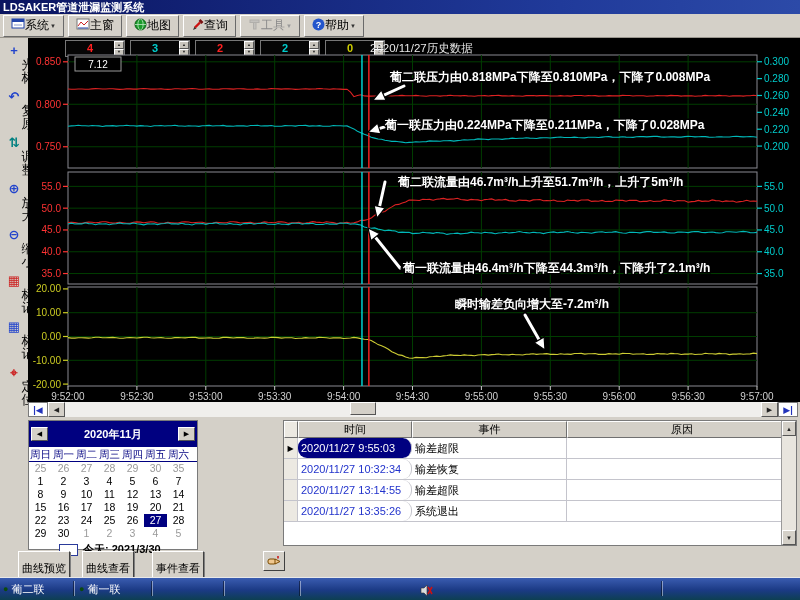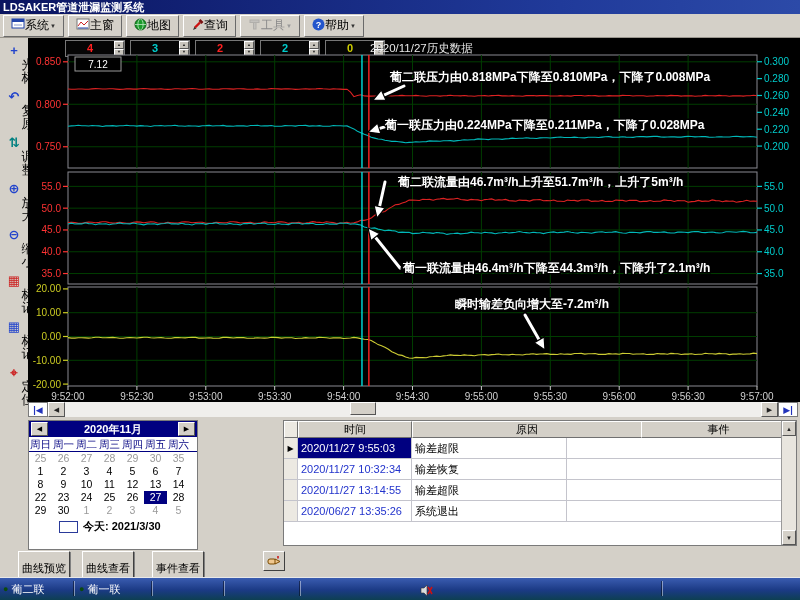--- a/index.html
+++ b/index.html
@@ -42,21 +42,21 @@
   .hs-arrow{width:15px;background:#d4d0c8;border:1px solid;border-color:#fff #555 #555 #fff;font-size:7px;
     display:flex;align-items:center;justify-content:center;color:#222;}
   .hs-track{flex:1;background:#f0efec;position:relative;}
   .hs-thumb{position:absolute;left:285px;top:0;width:26px;height:13px;background:#d4d0c8;
     border:1px solid;border-color:#fff #555 #555 #fff;box-sizing:border-box;}
   
   .lower{position:absolute;left:0;top:417px;width:800px;height:160px;background:#d4d0c8;}
   
   .cal{position:absolute;left:28px;top:3px;width:170px;height:130px;background:#fff;
     border:1px solid #7a7a7a;box-sizing:border-box;font-size:10.5px;}
-  .cal-header{height:16px;background:#000080;color:#fff;display:flex;align-items:center;
+  .cal-header{height:26px;background:#000080;color:#fff;display:flex;align-items:center;
     justify-content:space-between;padding:0 2px;font-size:11px;font-weight:bold;}
   .cal-nav{width:15px;height:12px;background:#d4d0c8;border:1px solid;border-color:#fff #555 #555 #fff;
     color:#000;font-size:7px;display:flex;align-items:center;justify-content:center;}
   .cal-week{display:flex;border-bottom:1px solid #000080;color:#000080;}
   .cal-week span{width:23px;text-align:center;line-height:14px;}
   .cal-row{display:flex;}
   .cal-cell{width:23px;height:13px;line-height:13px;text-align:center;color:#000;}
   .cal-cell.muted{color:#9a9a9a;}
   .cal-cell.selected{background:#000080;color:#fff;}
   .cal-footer{display:flex;align-items:center;gap:5px;padding:2px 0 0 30px;font-size:11px;font-weight:bold;color:#000;}
@@ -65,21 +65,21 @@
   .etable{position:absolute;left:283px;top:3px;width:514px;height:126px;background:#fff;
     border:1px solid #7a7a7a;box-sizing:border-box;overflow:hidden;}
   .et-header{display:flex;height:17px;}
   .et-hcell{background:#d4d0c8;border:1px solid;border-color:#fff #707070 #707070 #fff;box-sizing:border-box;
     font-size:11px;display:flex;align-items:center;justify-content:center;}
   .et-row{display:flex;height:20px;border-bottom:1px solid #c4c4cc;}
   .et-cell{border-right:1px solid #c4c4cc;box-sizing:border-box;font-size:11px;display:flex;
     align-items:center;padding:0 3px;white-space:nowrap;overflow:hidden;}
   .c0{width:14px;justify-content:center;background:#ece9e2;padding:0;}
   .c1{width:114px;}.c2{width:155px;}.c3{flex:1;border-right:none;}
-  .t-time{color:#2233cc;}
+  .t-time{color:#2233cc;border-radius:9px;}
   .sel .c1{background:#000080;color:#fff;}
   .et-scroll{position:absolute;right:0;top:0;width:15px;height:100%;background:#e8e5de;border-left:1px solid #9a9a9a;box-sizing:border-box;}
   .et-sbtn{width:100%;height:15px;background:#d4d0c8;border:1px solid;border-color:#fff #555 #555 #fff;
     box-sizing:border-box;font-size:6px;display:flex;align-items:center;justify-content:center;color:#222;}
   .et-sbtn.down{position:absolute;bottom:0;}
   
   .act-btn{position:absolute;top:134px;height:18px;background:#d4d0c8;border:1px solid;
     border-color:#fff #404040 #404040 #fff;box-shadow:1px 1px 0 #808080;font-size:11px;
     display:flex;align-items:center;padding:7px 3px;color:#000;}
   .icon-btn{position:absolute;top:134px;left:263px;width:20px;height:18px;background:#d4d0c8;
@@ -421,20 +421,29 @@
         <div class="cal-row">
           <div class="cal-cell">8</div>
           <div class="cal-cell">9</div>
           <div class="cal-cell">10</div>
           <div class="cal-cell">11</div>
           <div class="cal-cell">12</div>
           <div class="cal-cell">13</div>
           <div class="cal-cell">14</div>
         </div>
         <div class="cal-row">
+          <div class="cal-cell">15</div>
+          <div class="cal-cell">16</div>
+          <div class="cal-cell">17</div>
+          <div class="cal-cell">18</div>
+          <div class="cal-cell">19</div>
+          <div class="cal-cell">20</div>
+          <div class="cal-cell">21</div>
+        </div>
+        <div class="cal-row">
           <div class="cal-cell">22</div>
           <div class="cal-cell">23</div>
           <div class="cal-cell">24</div>
           <div class="cal-cell">25</div>
           <div class="cal-cell">26</div>
           <div class="cal-cell selected">27</div>
           <div class="cal-cell">28</div>
         </div>
         <div class="cal-row">
           <div class="cal-cell">29</div>
@@ -447,22 +456,22 @@
         </div>
         <div class="cal-footer">
           <span class="cal-box"></span>
           <span>今天: 2021/3/30</span>
         </div>
       </div>
     <div class="etable" id="etable">
         <div class="et-header">
           <div class="et-hcell c0"></div>
           <div class="et-hcell c1">时间</div>
+          <div class="et-hcell c2">事件</div>
           <div class="et-hcell c3">原因</div>
-          <div class="et-hcell c2">事件</div>
         </div>
         <div class="et-row sel">
           <div class="et-cell c0" style="font-size: 8px;">▶</div>
           <div class="et-cell c1 t-time">2020/11/27 9:55:03</div>
           <div class="et-cell c2">输差超限</div>
           <div class="et-cell c3"></div>
         </div>
         <div class="et-row">
           <div class="et-cell c0" style="font-size: 8px;"></div>
           <div class="et-cell c1 t-time">2020/11/27 10:32:34</div>
@@ -470,21 +479,21 @@
           <div class="et-cell c3"></div>
         </div>
         <div class="et-row">
           <div class="et-cell c0" style="font-size: 8px;"></div>
           <div class="et-cell c1 t-time">2020/11/27 13:14:55</div>
           <div class="et-cell c2">输差超限</div>
           <div class="et-cell c3"></div>
         </div>
         <div class="et-row">
           <div class="et-cell c0" style="font-size: 8px;"></div>
-          <div class="et-cell c1 t-time">2020/06/27 13:35:26</div>
+          <div class="et-cell c1 t-time">2020/11/27 13:35:26</div>
           <div class="et-cell c2">系统退出</div>
           <div class="et-cell c3"></div>
         </div>
         <div class="et-scroll">
           <div class="et-sbtn">▲</div>
           <div class="et-sbtn down">▼</div>
         </div>
       </div>
     <div id="action-buttons">
         <div class="act-btn" style="left: 18px;">曲线预览</div>

